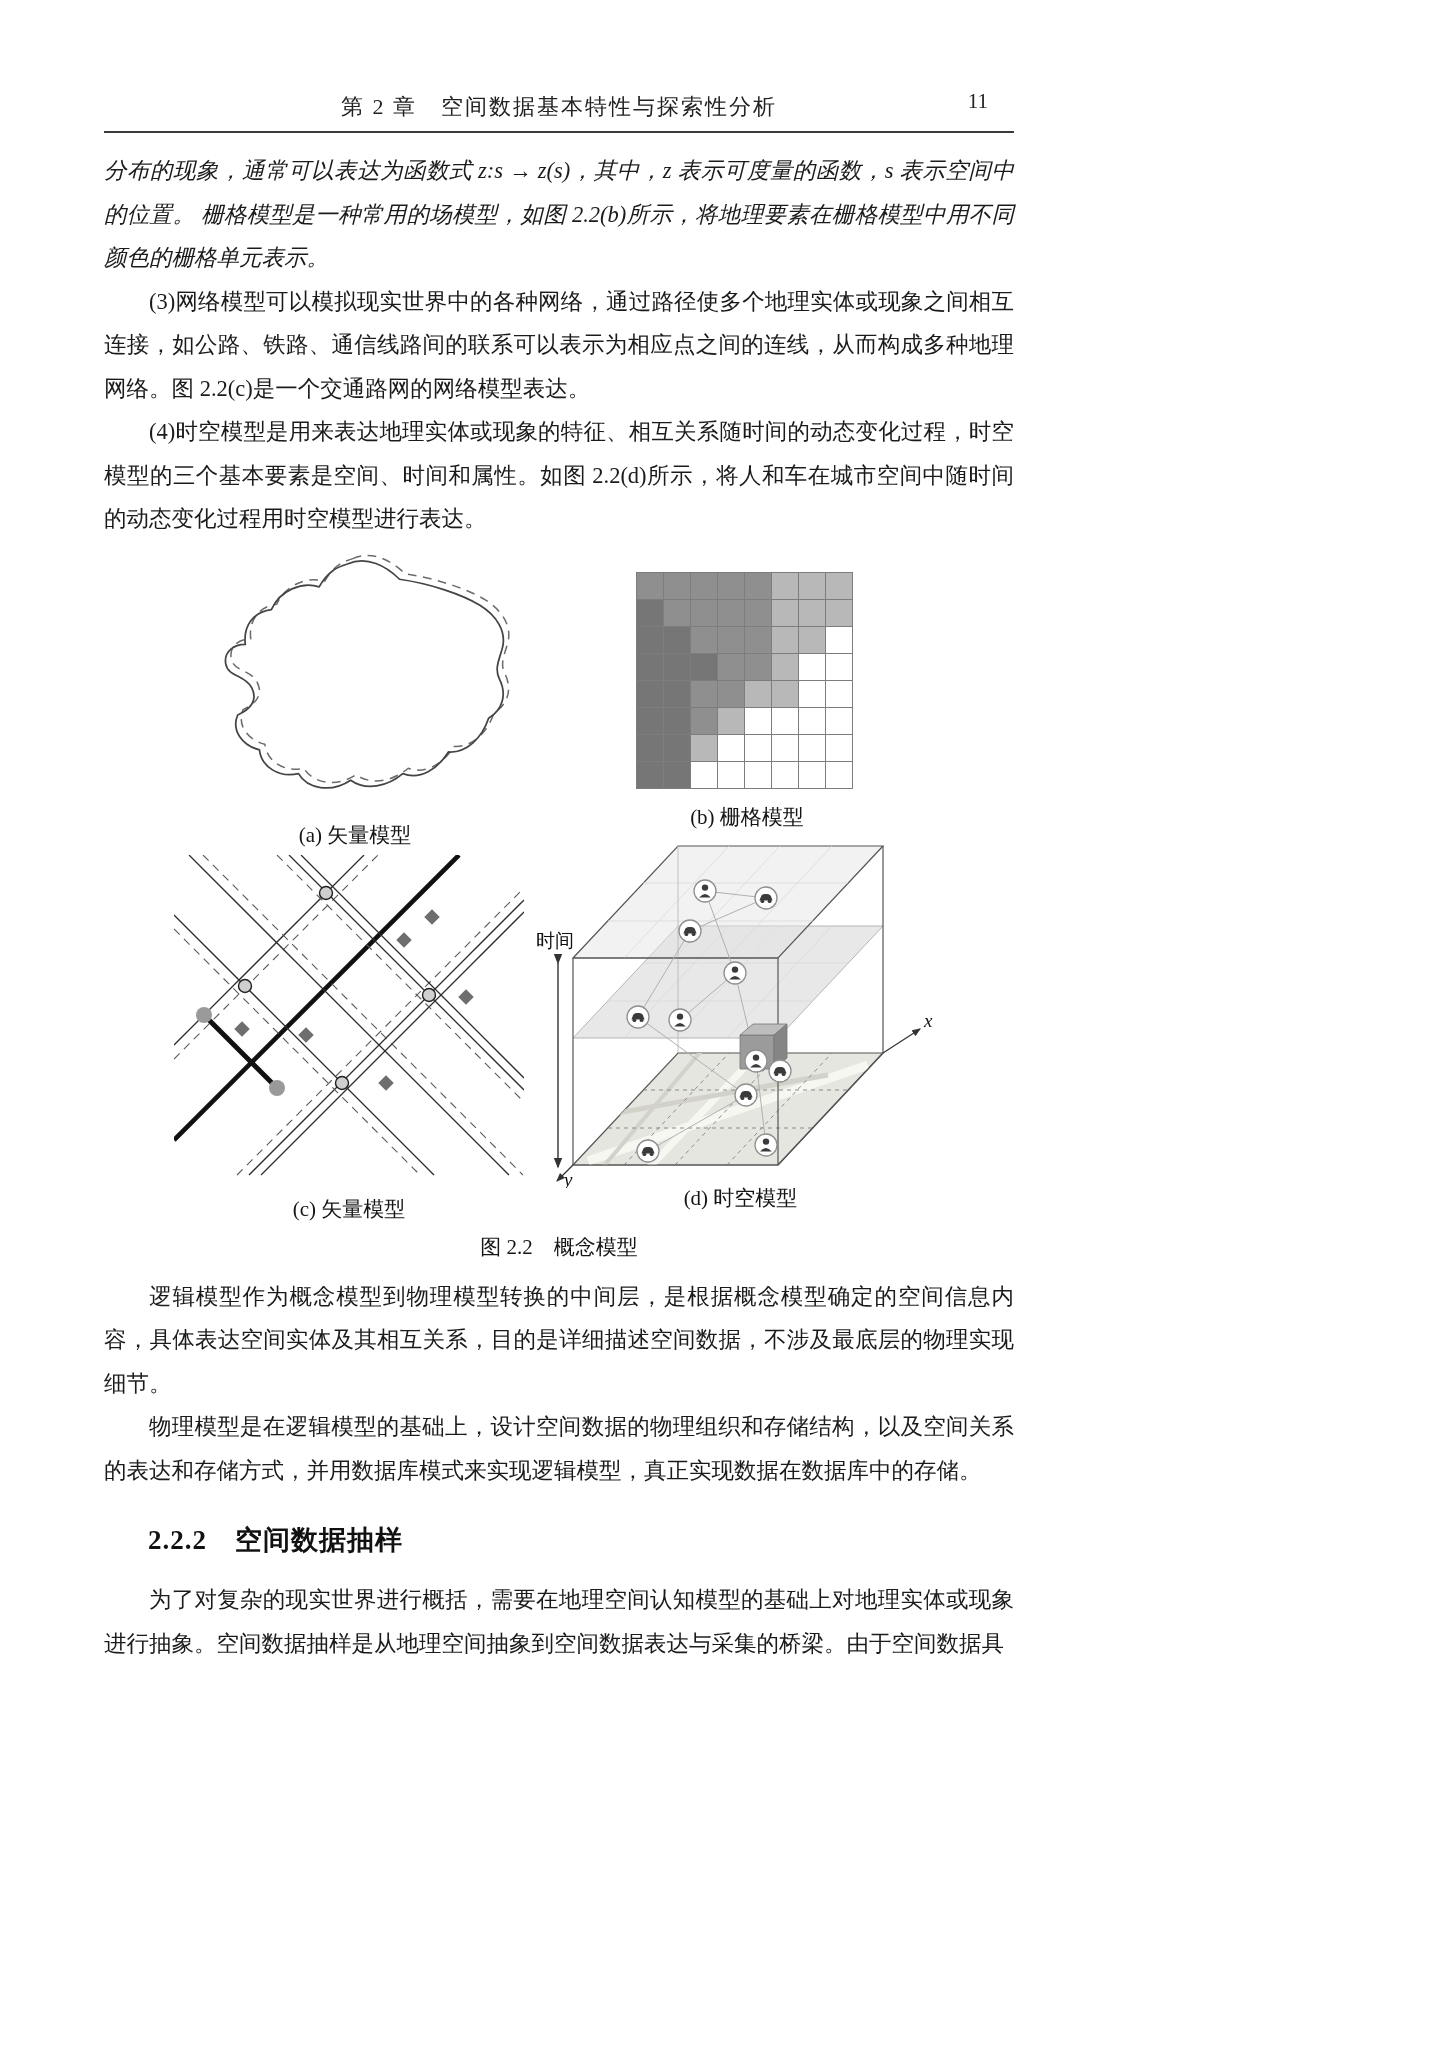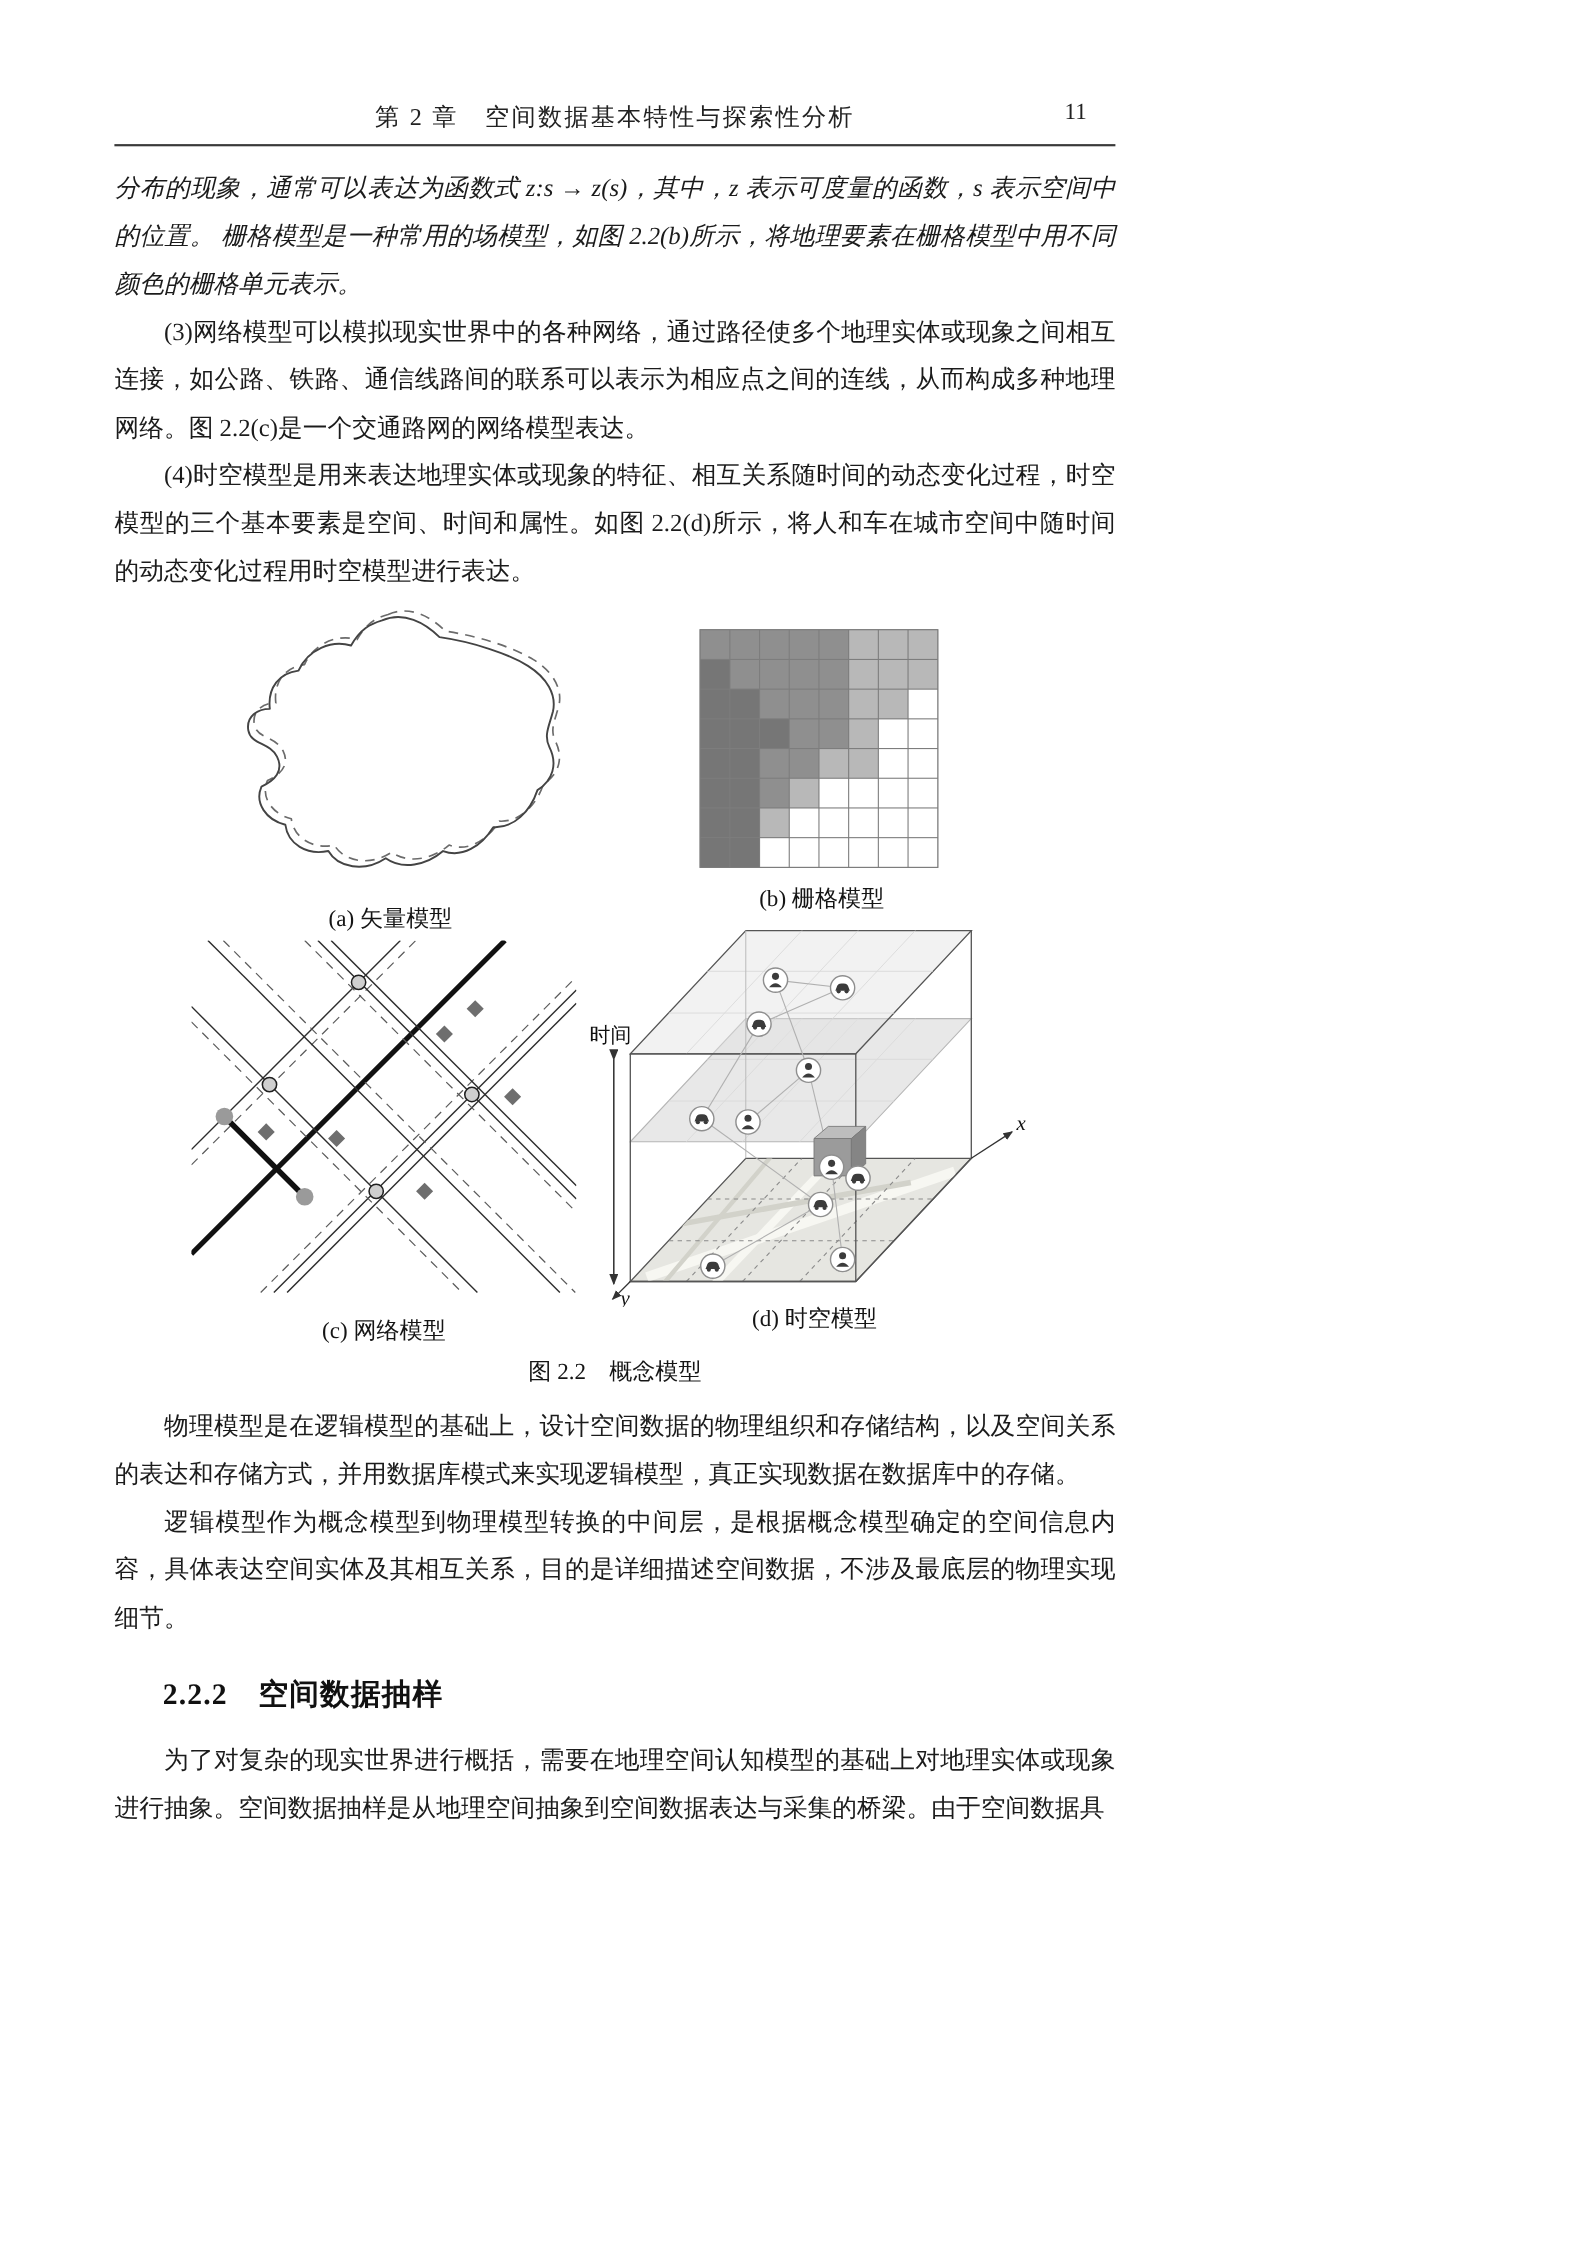--- a/index.html
+++ b/index.html
@@ -185,21 +185,21 @@
           </g>
           <g fill="#6e6e6e" stroke="none">
             <rect x="-5.5" y="-5.5" width="11" height="11" transform="translate(230,85) rotate(45)"></rect>
             <rect x="-5.5" y="-5.5" width="11" height="11" transform="translate(292,142) rotate(45)"></rect>
             <rect x="-5.5" y="-5.5" width="11" height="11" transform="translate(68,174) rotate(45)"></rect>
             <rect x="-5.5" y="-5.5" width="11" height="11" transform="translate(132,180) rotate(45)"></rect>
             <rect x="-5.5" y="-5.5" width="11" height="11" transform="translate(212,228) rotate(45)"></rect>
             <rect x="-5.5" y="-5.5" width="11" height="11" transform="translate(258,62) rotate(45)"></rect>
           </g>
         </svg>
-        <div class="cap">(c) 网络模型</div>
+        <div class="cap">(c) 矢量模型</div>
       </div>
 
       <div class="panel" style="left:424px; top:294px; width:425px;">
         <svg width="425" height="345" viewBox="0 0 425 345">
           <defs>
             <marker id="arr" markerWidth="9" markerHeight="9" refX="6.5" refY="3" orient="auto">
               <path d="M0,0 L7.5,3 L0,6 Z" fill="#333"></path>
             </marker>
             <clipPath id="mapclip">
               <path d="M45,322 L250,322 L355,210 L150,210 Z"></path>
@@ -311,22 +311,22 @@
             <text x="36" y="343" font-size="19" font-style="italic" fill="#111">y</text>
           </g>
         </svg>
         <div class="cap" style="margin-top:-4px;">(d) 时空模型</div>
       </div>
 
       <figcaption class="fig-main-cap">图 2.2　概念模型</figcaption>
     </figure>
 
     <div class="body-text" style="margin-top:6px;">
+      <p class="para">逻辑模型作为概念模型到物理模型转换的中间层，是根据概念模型确定的空间信息内容，具体表达空间实体及其相互关系，目的是详细描述空间数据，不涉及最底层的物理实现细节。</p>
       <p class="para">物理模型是在逻辑模型的基础上，设计空间数据的物理组织和存储结构，以及空间关系的表达和存储方式，并用数据库模式来实现逻辑模型，真正实现数据在数据库中的存储。</p>
-      <p class="para">逻辑模型作为概念模型到物理模型转换的中间层，是根据概念模型确定的空间信息内容，具体表达空间实体及其相互关系，目的是详细描述空间数据，不涉及最底层的物理实现细节。</p>
     </div>
 
     <h2 class="section-heading">
       <span class="num">2.2.2</span><span>空间数据抽样</span>
     </h2>
 
     <div class="body-text" style="margin-top:0;">
       <p class="para">为了对复杂的现实世界进行概括，需要在地理空间认知模型的基础上对地理实体或现象进行抽象。空间数据抽样是从地理空间抽象到空间数据表达与采集的桥梁。由于空间数据具</p>
     </div>
 

